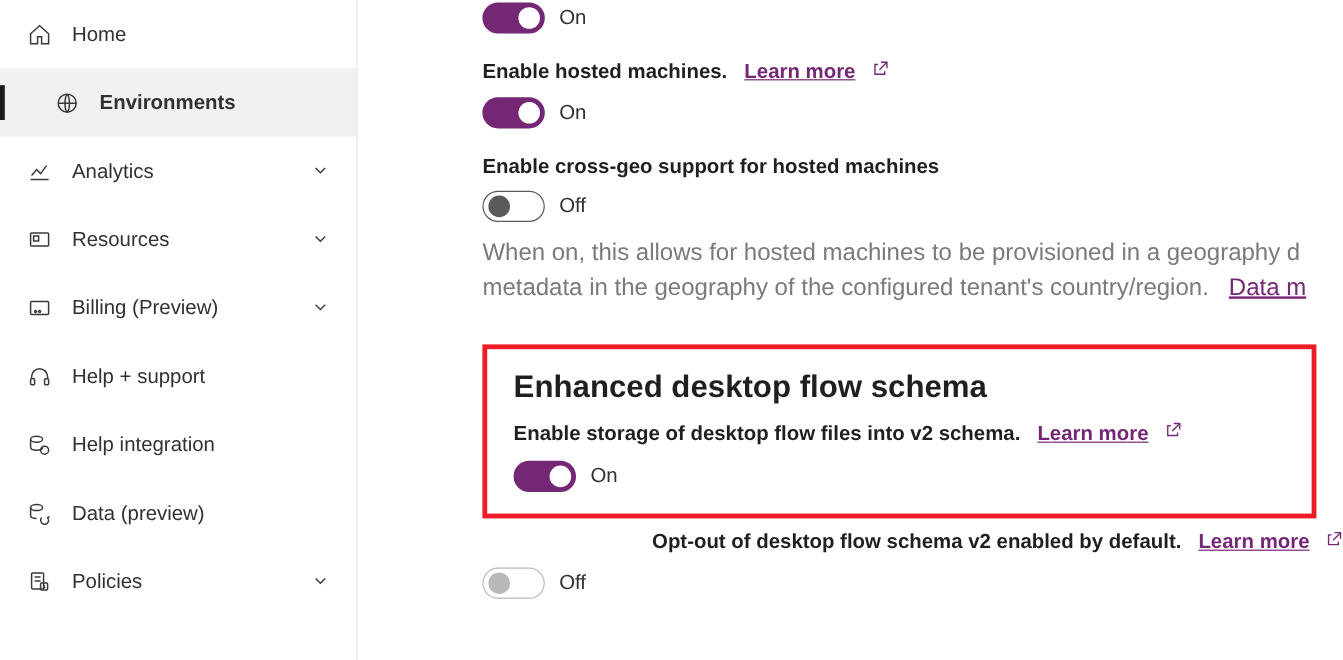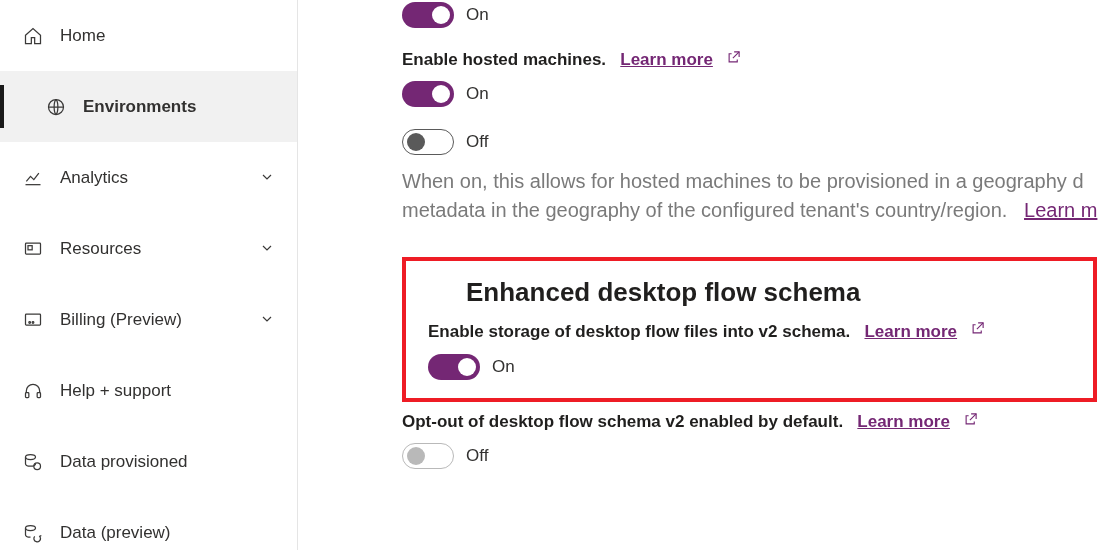--- a/index.html
+++ b/index.html
@@ -17,21 +17,21 @@
   
   .sidebar {
     width: 298px;
     flex-shrink: 0;
     background: #ffffff;
     border-right: 1px solid #e5e5e5;
   }
   .nav-item {
     display: flex;
     align-items: center;
-    height: 71px;
+    height: 57px;
     padding: 0 20px 0 22px;
     cursor: pointer;
     font-size: 17px;
     color: #323130;
     position: relative;
   }
   .nav-item .icon {
     width: 22px;
     height: 22px;
     margin-right: 16px;
@@ -113,21 +113,20 @@
   .toggle.off .knob { background: #5a5a5a; left: 4px; top: 3px; }
   .toggle.off.disabled { border-color: #b9b9b9; cursor: default; }
   .toggle.off.disabled .knob { background: #b9b9b9; }
   .toggle-state { font-size: 17px; color: #323130; }
 
   .section-title {
     font-size: 26px;
     font-weight: 600;
     color: #201f1e;
     margin-bottom: 14px;
-    margin-left: 38px;
   }
 
   .highlight-box {
     border: 4px solid #ee1c25;
     padding: 16px 22px 18px 22px;
     margin-top: 32px;
     margin-right: 22px;
     margin-bottom: 10px;
   }
 </style>
@@ -215,21 +214,21 @@
     </div>
 
     <div class="nav-item">
       <span class="icon">
         <svg viewBox="0 0 24 24" width="20" height="20" fill="none" stroke="#3b3a39" stroke-width="1.5">
           <ellipse cx="9" cy="6" rx="6" ry="3"></ellipse>
             <path d="M3 6v8c0 1.7 2.7 3 6 3s6-1.3 6-3"></path>
             <circle cx="17" cy="17" r="4"></circle>
         </svg>
       </span>
-      <span class="label">Data provisioned</span>
+      <span class="label">Help integration</span>
     </div>
 
     <div class="nav-item">
       <span class="icon">
         <svg viewBox="0 0 24 24" width="20" height="20" fill="none" stroke="#3b3a39" stroke-width="1.5">
           <ellipse cx="9" cy="6" rx="6" ry="3"></ellipse>
             <path d="M3 6v8c0 1.7 2.7 3 6 3"></path>
             <path d="M14 16a4 4 0 107 2"></path>
             <path d="M21 18l-1-2 2-1"></path>
         </svg>
@@ -280,31 +279,32 @@
       </div>
       <div class="toggle-row">
         <div class="toggle on">
             <div class="knob"></div>
           </div>
         <span class="toggle-state">On</span>
       </div>
     </div>
 
     <div class="setting-block">
+      <div class="setting-label">Enable cross-geo support for hosted machines</div>
       <div class="toggle-row">
         <div class="toggle off">
             <div class="knob"></div>
           </div>
         <span class="toggle-state">Off</span>
       </div>
       <div class="desc">
         <span>When on, this allows for hosted machines to be provisioned in a geography d</span><br>
         <span>metadata in the geography of the configured tenant's country/region.</span>
         <span>&nbsp;</span>
-        <a class="link">Learn m</a>
+        <a class="link">Data m</a>
       </div>
     </div>
 
     <div class="highlight-box">
       <div class="section-title">Enhanced desktop flow schema</div>
       <div class="setting-label" style="margin-bottom:12px;">
         <span>Enable storage of desktop flow files into v2 schema.</span>
         <span>&nbsp;</span>
         <a class="link">Learn more</a>
         <span class="ext-icon">
@@ -316,21 +316,21 @@
         </span>
       </div>
       <div class="toggle-row">
         <div class="toggle on">
             <div class="knob"></div>
           </div>
         <span class="toggle-state">On</span>
       </div>
     </div>
 
-    <div class="setting-block" style="margin-top:10px;">
+    <div class="setting-block" style="margin-top:10px;text-align:right;">
       <div class="setting-label">
         <span>Opt-out of desktop flow schema v2 enabled by default.</span>
         <span>&nbsp;</span>
         <a class="link">Learn more</a>
         <span class="ext-icon">
           <svg width="15" height="15" viewBox="0 0 24 24" fill="none" stroke="#742774" stroke-width="1.8">
               <path d="M9 6H5v13h13v-4"></path>
               <path d="M13 3h8v8"></path>
               <path d="M21 3L11 13"></path>
             </svg>

